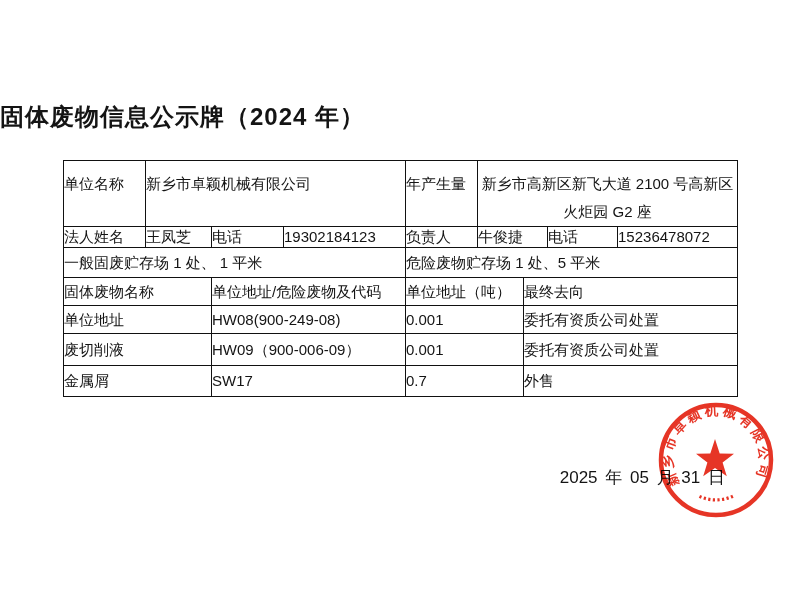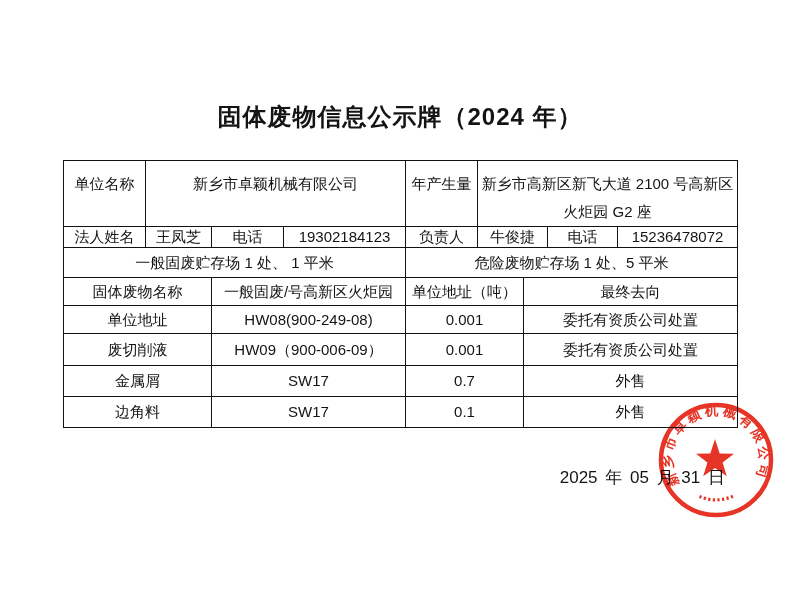--- a/index.html
+++ b/index.html
@@ -7,36 +7,35 @@
     width: 800px; height: 600px;
     background: #ffffff;
     position: relative;
     overflow: hidden;
     font-family: "Liberation Sans", sans-serif;
     color: #141414;
   }
   .title {
     position: absolute;
     top: 101px; left: 0; width: 800px;
-    text-align: center;
+    text-align: left;
     font-size: 24px;
     font-weight: bold;
     letter-spacing: 1px;
   }
   table.board {
     position: absolute;
     left: 63px; top: 160px;
     width: 674px;
     border-collapse: collapse;
     table-layout: fixed;
     font-size: 15px;
   }
   table.board td {
     border: 1.5px solid #111;
-    text-align: center;
     vertical-align: middle;
     padding: 0;
     overflow: hidden;
     line-height: 1.35;
   }
   tr.r1 td {
     vertical-align: top;
     padding-top: 9px;
     line-height: 28px;
   }
@@ -93,46 +92,40 @@
     <td colspan="2">牛俊捷</td>
     <td>电话</td>
     <td>15236478072</td>
   </tr>
   <tr style="height:30px">
     <td colspan="4">一般固废贮存场 1 处、 1 平米</td>
     <td colspan="5">危险废物贮存场 1 处、5 平米</td>
   </tr>
   <tr style="height:28px">
     <td colspan="2">固体废物名称</td>
-    <td colspan="2">一般固废/号高新区火炬园</td>
+    <td colspan="2">单位地址/危险废物及代码</td>
     <td colspan="2">单位地址（吨）</td>
     <td colspan="3">最终去向</td>
   </tr>
   <tr style="height:28px">
     <td colspan="2">单位地址</td>
     <td colspan="2">HW08(900-249-08)</td>
     <td colspan="2">0.001</td>
     <td colspan="3">委托有资质公司处置</td>
   </tr>
   <tr style="height:32px">
     <td colspan="2">废切削液</td>
     <td colspan="2">HW09（900-006-09）</td>
     <td colspan="2">0.001</td>
     <td colspan="3">委托有资质公司处置</td>
   </tr>
   <tr style="height:31px">
     <td colspan="2">金属屑</td>
     <td colspan="2">SW17</td>
     <td colspan="2">0.7</td>
-    <td colspan="3">外售</td>
-  </tr>
-  <tr style="height:31px">
-    <td colspan="2">边角料</td>
-    <td colspan="2">SW17</td>
-    <td colspan="2">0.1</td>
     <td colspan="3">外售</td>
   </tr>
 </tbody>
   </table>
 
 <div class="date-line">2025 年 05 月 31 日</div>
 
 <svg class="seal" viewBox="645 390 136 136" xmlns="http://www.w3.org/2000/svg">
   <defs>
     <path id="sealArc" d="M 677.9 483.5 A 44 44 0 1 1 748.1 483.5" fill="none"></path>

